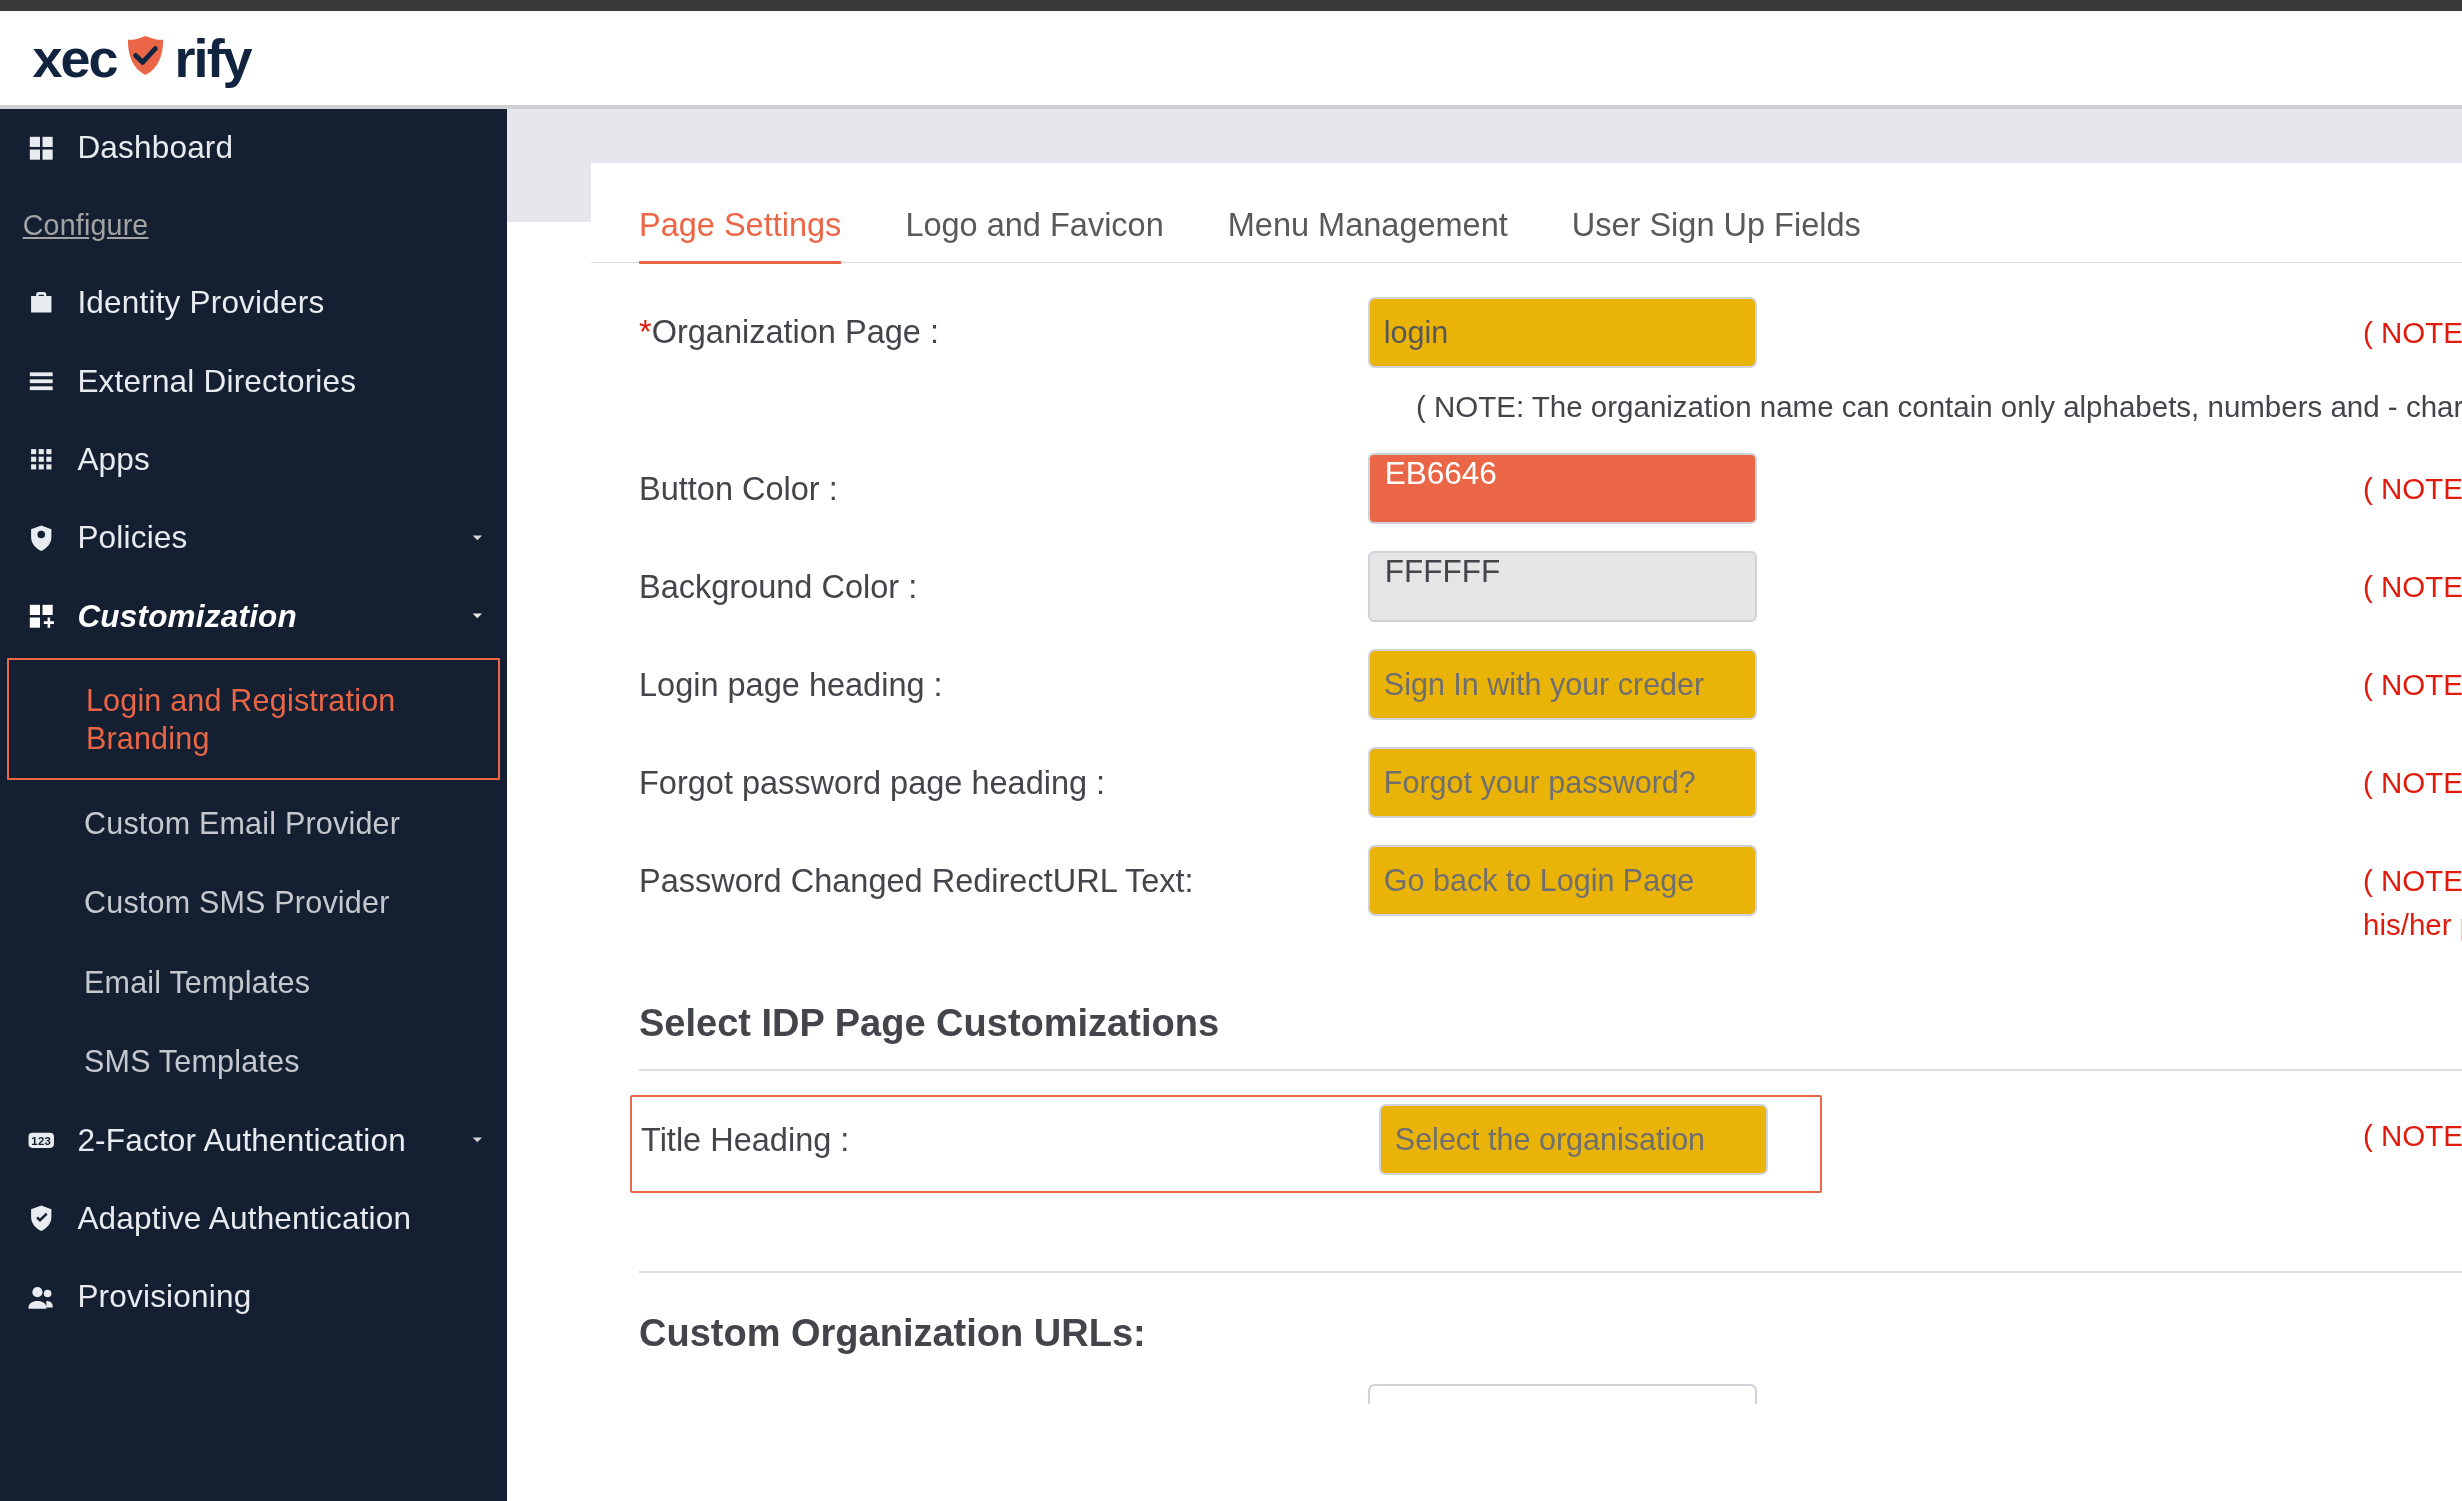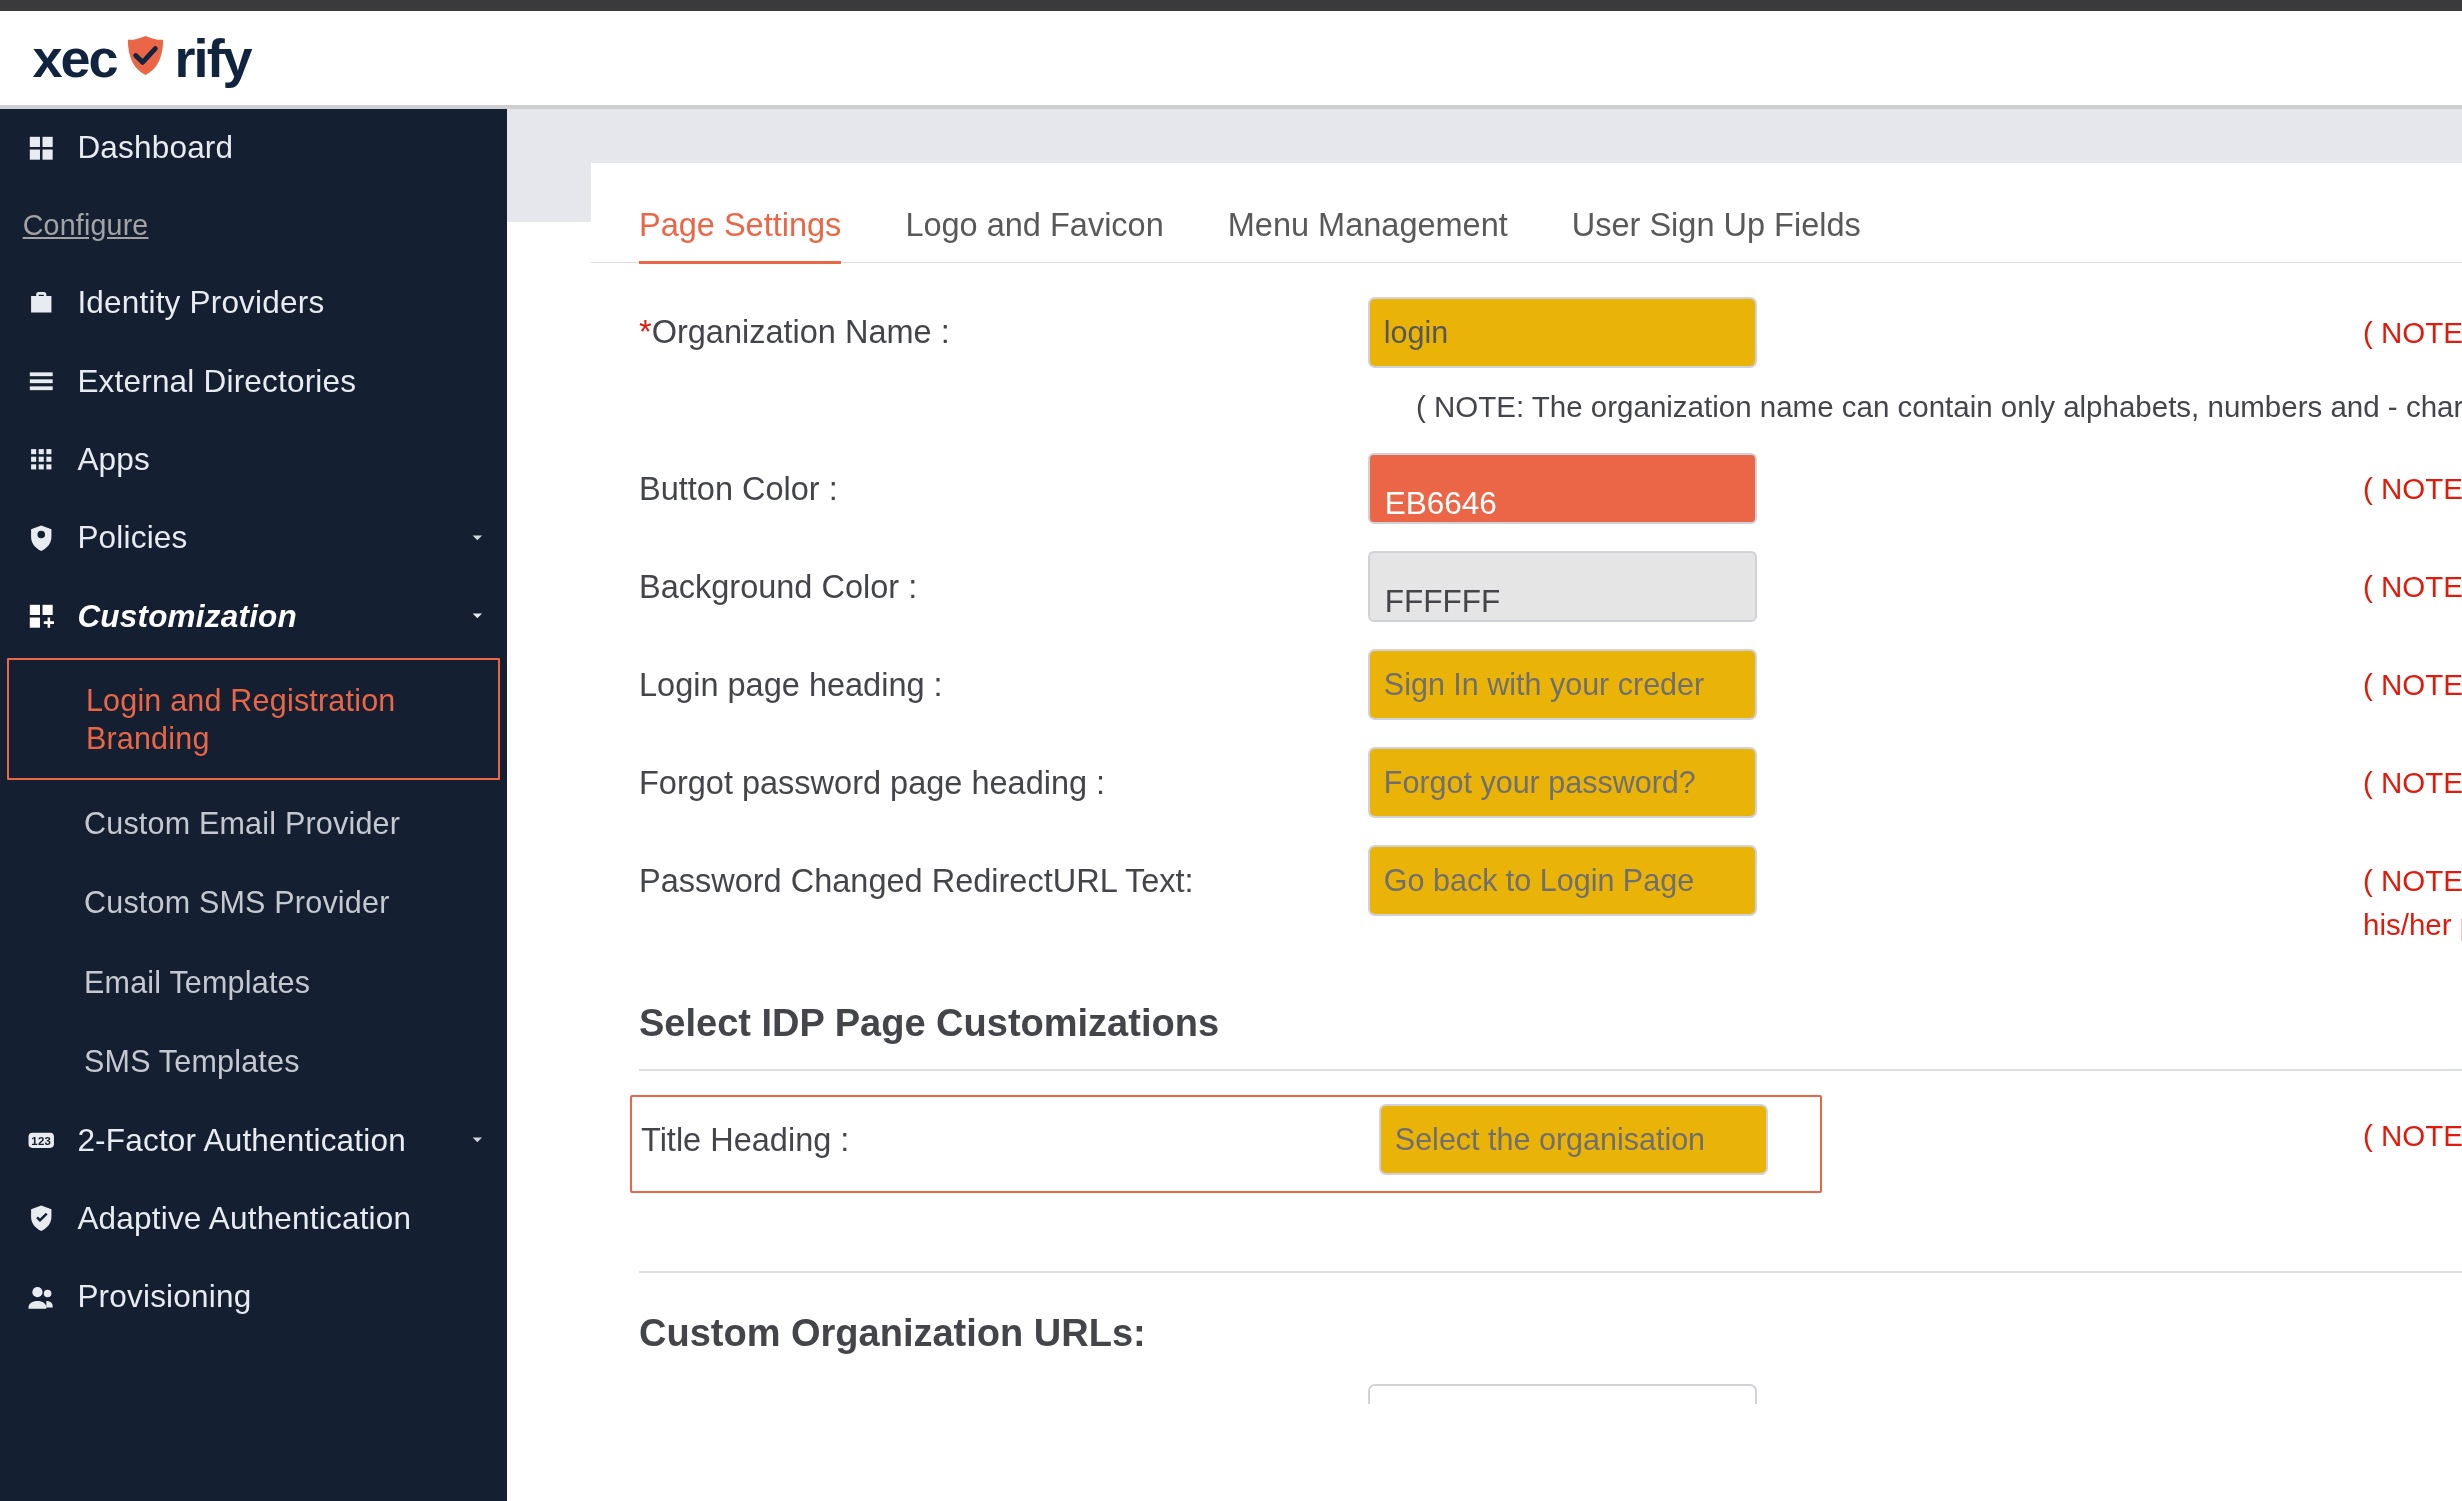--- a/index.html
+++ b/index.html
@@ -213,21 +213,21 @@
     color:var(--muted);
     text-align:left;
   }
   .input::placeholder{color:var(--field-placeholder);}
   .swatch{
     width:100%;
     height:71px;
     border:2px solid var(--input-border);
     border-radius:5.9px;
     font-size:31.5px;
-    display:flex; align-items:flex-end; padding-left:14.8px;
+    display:flex; align-items:flex-start; padding-left:14.8px;
     color:#fff;
   }
   .swatch.white{color:#43454a; background:#e5e5e5;}
 
   .sub-note{
     font-size:29.5px;
     color:#43454a;
     padding-left:777px;
     margin-top:-4.9px;
     margin-bottom:29.5px;
@@ -433,21 +433,21 @@
           </div>
           <div class="tab">
             <span>User Sign Up Fields</span>
           </div>
         </div>
 
         <div class="form-area">
 
           <div class="row">
             <div class="label">
-              <span class="required">*</span><span>Organization Name :</span>
+              <span class="required">*</span><span>Organization Page :</span>
             </div>
             <div class="field">
               <input class="input" value="login" style="">
             </div>
             <div class="note">( NOTE: All your custom urls will be based on this name )</div>
           </div>
           <div class="sub-note">( NOTE: The organization name can contain only alphabets, numbers and - character )</div>
 
           <div class="row">
             <div class="label"><span>Button Color :</span></div>

